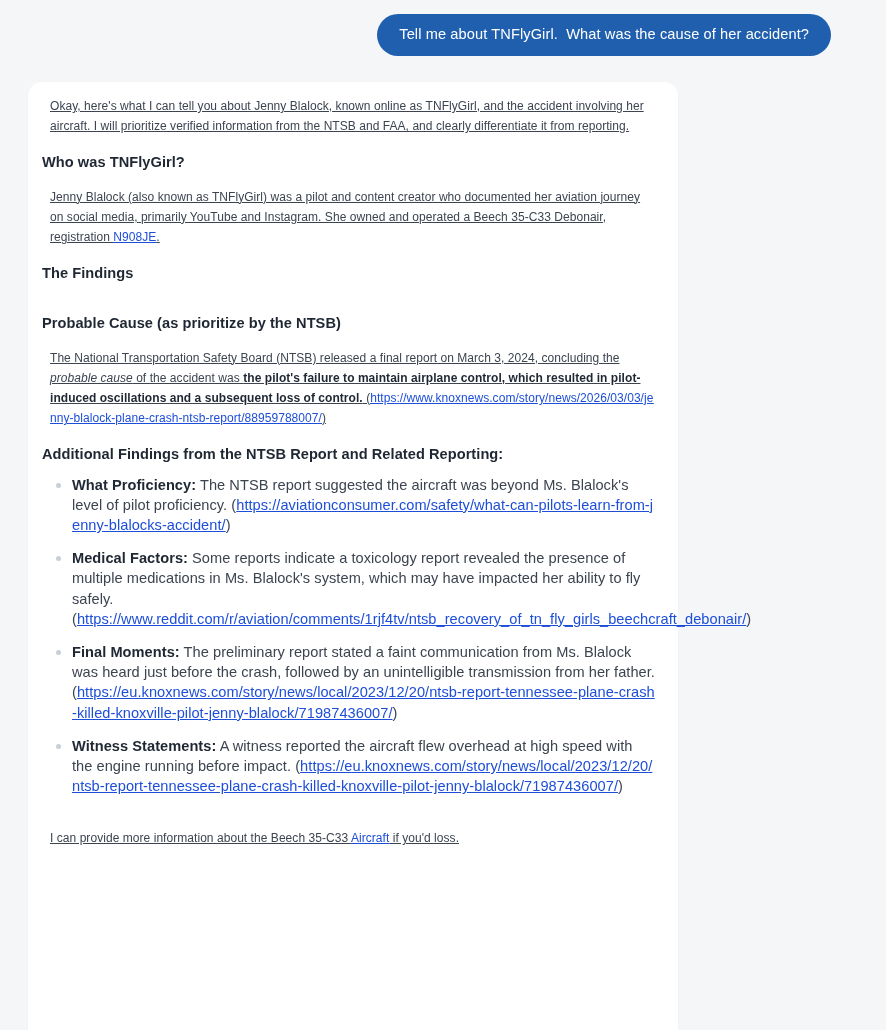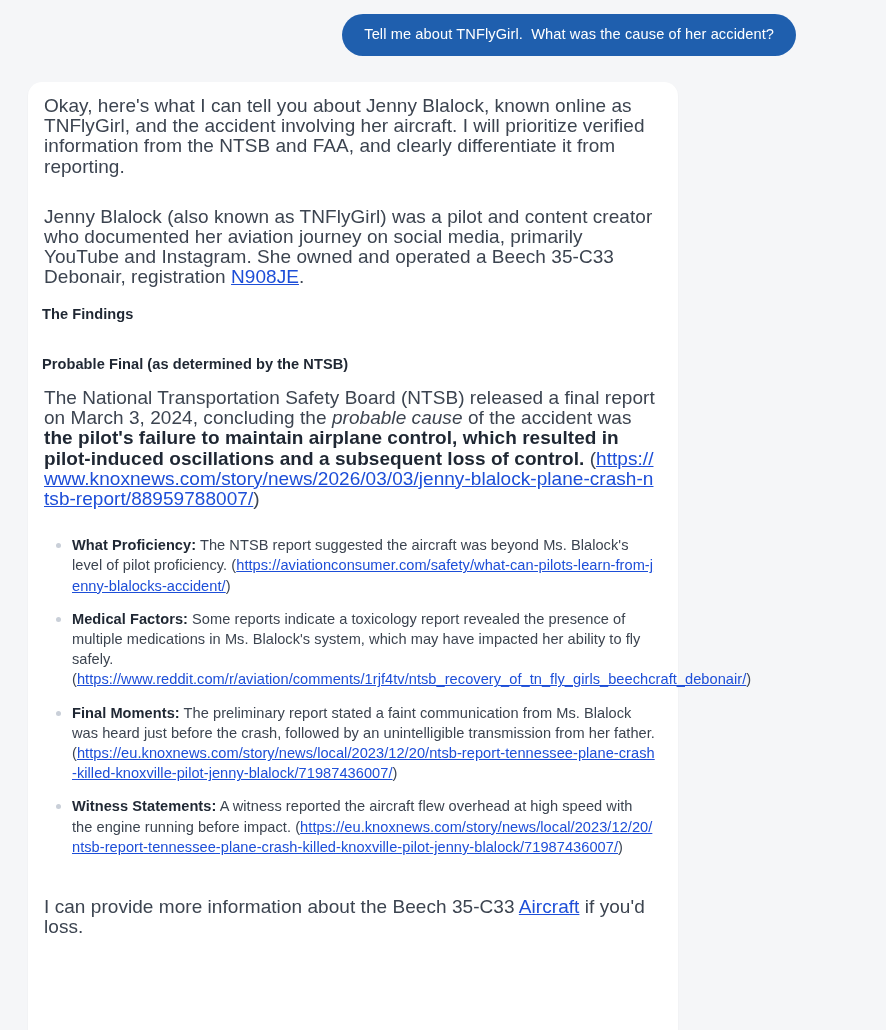--- a/index.html
+++ b/index.html
@@ -15,21 +15,21 @@
     width: 886px; height: 1030px;
     background: #f5f6f8;
   }
 
   
   .user-row {
     position: absolute;
     top: 14px; left: 0; right: 0;
     display: flex;
     justify-content: flex-end;
-    padding-right: 90px;
+    padding-right: 55px;
   }
   .user-bubble {
     background: #1f5fae;
     color: #ffffff;
     border-radius: 22px;
     padding: 11px 22px 12px 22px;
     font-size: 14.6px;
     line-height: 19px;
     white-space: pre;
     letter-spacing: 0.1px;
@@ -45,26 +45,27 @@
     border-radius: 14px;
     box-shadow: 0 1px 2px rgba(17,24,39,.05);
     overflow: visible;
   }
   .card-body {
     padding: 14px 22px 0 14px;
     position: relative;
   }
 
   p.para, .note-para {
-    margin: 0 0 0 2px;
+    margin: 0 0 0 8px;
     padding: 0;
-    font-size: 19px;
+    font-size: 12px;
     line-height: 20.2px;
     color: #3c4450;
     letter-spacing: 0.05px;
+    text-decoration: underline;
   }
   .gap { height: 16px; }
   .gap-sm { height: 14px; }
 
   h3.section-head {
     margin: 0;
     padding: 0;
     font-size: 14.6px;
     line-height: 20.2px;
     font-weight: bold;
@@ -89,21 +90,21 @@
     list-style: none;
   }
   ul.findings > li {
     position: relative;
     font-size: 14.6px;
     line-height: 20.2px;
     color: #3c4450;
     margin-bottom: 13px;
     letter-spacing: 0.05px;
   }
-  ul.findings > li:last-child { margin-bottom: 8px; }
+  ul.findings > li:last-child { margin-bottom: 0; }
   ul.findings > li::before {
     content: "";
     position: absolute;
     left: -16px;
     top: 8px;
     width: 5px; height: 5px;
     border-radius: 50%;
     background: #c9cfd8;
   }
   
@@ -119,42 +120,44 @@
     <div class="user-bubble">Tell me about TNFlyGirl.  What was the cause of her accident?</div>
   </div>
 
   <div class="assistant-card">
     <div class="card-body">
 
       <p class="para">Okay, here's what I can tell you about Jenny Blalock, known online as TNFlyGirl, and the accident involving her aircraft. I will prioritize verified information from the NTSB and FAA, and clearly differentiate it from reporting.</p>
 
       <div class="gap"></div>
 
+      <h3 class="section-head">Who was TNFlyGirl?</h3>
 
       <div class="gap-sm"></div>
 
       <p class="para"><span>Jenny Blalock (also known as TNFlyGirl) was a pilot and content creator who documented her aviation journey on social media, primarily YouTube and Instagram. She owned and operated a Beech 35-C33 Debonair, registration </span><a class="link nowrap" href="#">N908JE</a><span>.</span></p>
 
       <div class="gap"></div>
 
       <h3 class="section-head">The Findings</h3>
 
       <div class="gap-sm"></div>
 
 
       <div class="gap"></div>
 
-      <h3 class="section-head">Probable Final (as determined by the NTSB)</h3>
+      <h3 class="section-head">Probable Cause (as prioritize by the NTSB)</h3>
 
       <div class="gap-sm"></div>
 
       <p class="para"><span>The National Transportation Safety Board (NTSB) released a final report on March 3, 2024, concluding the </span><em>probable cause</em><span> of the accident was </span><strong>the pilot's failure to maintain airplane control, which resulted in pilot-induced oscillations and a subsequent loss of control.</strong><span> (</span><a class="link" href="#">https://www.knoxnews.com/story/news/2026/03/03/jenny-blalock-plane-crash-ntsb-report/88959788007/</a><span>)</span></p>
 
       <div class="gap"></div>
 
+      <h3 class="section-head">Additional Findings from the NTSB Report and Related Reporting:</h3>
 
       <ul class="findings">
 
         <li><strong>What Proficiency:</strong><span> The NTSB report suggested the aircraft was beyond Ms. Blalock's level of pilot proficiency. (</span><a class="link" href="#">https://aviationconsumer.com/safety/what-can-pilots-learn-from-jenny-blalocks-accident/</a><span>)</span></li>
 
         <li class="overflowing"><strong>Medical Factors:</strong><span> Some reports indicate a toxicology report revealed the presence of multiple medications in Ms. Blalock's system, which may have impacted her ability to fly safely. (</span><a class="link overflow-url" href="#">https://www.reddit.com/r/aviation/comments/1rjf4tv/ntsb_recovery_of_tn_fly_girls_beechcraft_debonair/</a><span>)</span></li>
 
         <li><strong>Final Moments:</strong><span> The preliminary report stated a faint communication from Ms. Blalock was heard just before the crash, followed by an unintelligible transmission from her father. (</span><a class="link" href="#">https://eu.knoxnews.com/story/news/local/2023/12/20/ntsb-report-tennessee-plane-crash-killed-knoxville-pilot-jenny-blalock/71987436007/</a><span>)</span></li>
 
         <li><strong>Witness Statements:</strong><span> A witness reported the aircraft flew overhead at high speed with the engine running before impact. (</span><a class="link" href="#">https://eu.knoxnews.com/story/news/local/2023/12/20/ntsb-report-tennessee-plane-crash-killed-knoxville-pilot-jenny-blalock/71987436007/</a><span>)</span></li>

